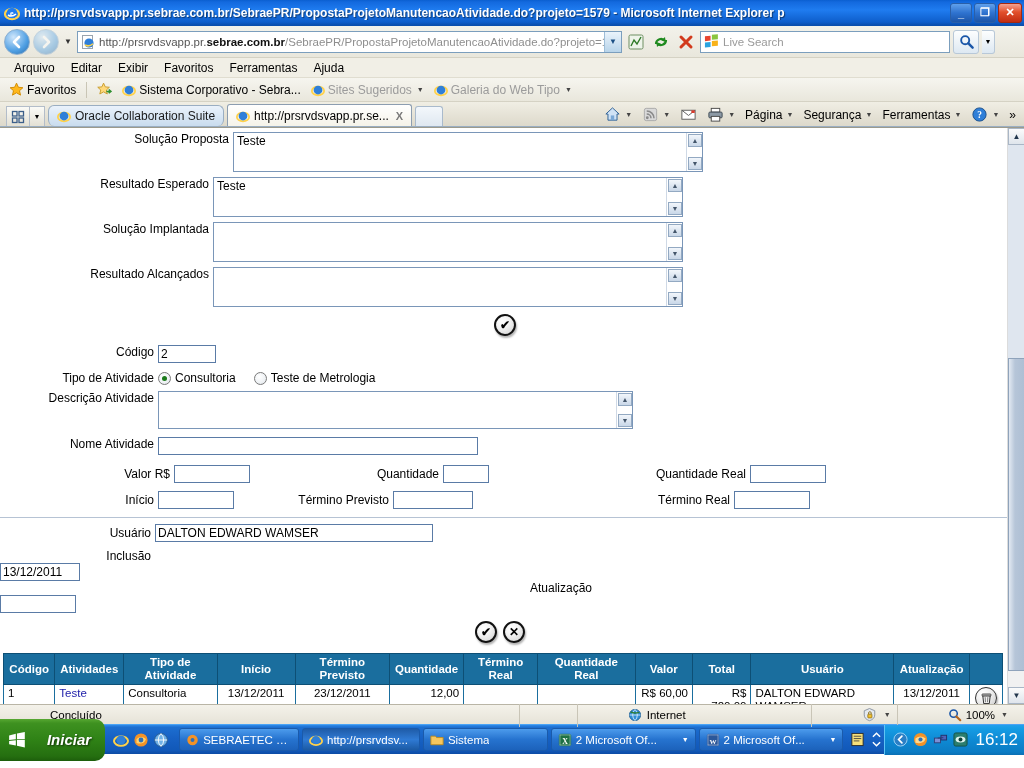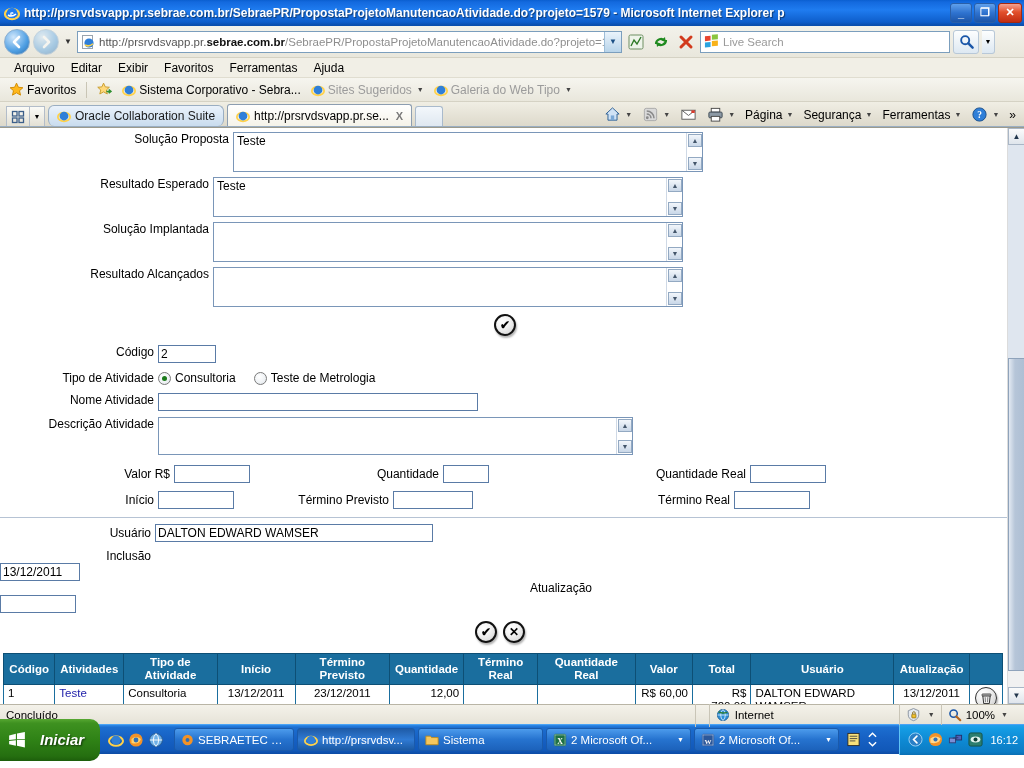--- a/index.html
+++ b/index.html
@@ -328,35 +328,36 @@
     background: linear-gradient(to bottom,#f4f2ea,#e6e3d8);
     border-top: 1px solid #b9b5a6;
     display: flex; align-items: center;
     font-size: 11.5px;
     color: #000;
   }
   .statusbar .sseg {
     height: 24px; display: flex; align-items: center; padding: 0 6px;
     border-right: 1px solid #c9c5b7;
     white-space: nowrap;
+    margin-left: 44px;
   }
   .statusbar .sseg.grow { flex: 1 1 auto; }
 
   
   .taskbar {
     height: 30px;
     background: linear-gradient(to bottom,#2f8ae8 0%, #1c6ed0 8%, #1761c4 45%, #1158b8 88%, #0c4ba4 100%);
     display: flex; align-items: center;
     border-top: 1px solid #4aa3f5;
   }
   .startbtn {
     height: 42px; min-width: 100px;
     background: linear-gradient(to bottom,#57a832 0%, #3e9120 10%, #2f8216 50%, #256f10 88%, #1d5e0b 100%);
     border-radius: 0 10px 10px 0;
-    display: flex; align-items: center; gap: 14px;
+    display: flex; align-items: center; gap: 21px;
     padding: 0 14px 0 8px;
     color: #fff; font-weight: bold; font-style: italic; font-size: 15px;
     text-shadow: 1px 1px 2px rgba(0,0,0,.6);
     cursor: pointer;
   }
   .qlaunch { display:flex; align-items:center; gap:4px; padding: 0 6px 0 8px; }
   .qlaunch .qi { width:16px;height:16px;cursor:pointer;}
   .tasks { display: flex; align-items: center; gap: 3px; flex: 1 1 auto; padding-left: 4px; overflow: hidden;}
   .task {
     height: 23px; display: flex; align-items: center; gap: 4px;
@@ -367,21 +368,21 @@
     max-width: 150px; overflow: hidden; cursor: pointer;
   }
   .task.active { background: linear-gradient(to bottom,#1f5ca8,#2f7ad4 50%,#1b5aa4); }
   .task .tlabel { overflow:hidden; text-overflow:ellipsis; }
   .task .tcaret { font-size:7px; margin-left:auto; padding-left:4px;}
   .tray {
     height: 30px; display: flex; align-items: center; gap: 5px;
     padding: 0 6px 0 8px;
     background: linear-gradient(to bottom,#23a0ec 0%, #159ce4 12%, #0e8ad4 50%, #0b7cc4 90%, #0a6fb4 100%);
     border-left: 1px solid #5fc4f5;
-    color: #fff; font-size: 11px;
+    color: #fff; font-size: 17px;
   }
   .tray .ti { width:15px; height:15px; }
   .tray .clock { padding-left:2px; }
   .nubs { display:flex;flex-direction:column;align-items:center;gap:1px;padding:0 3px;}
 
   .ellip { overflow:hidden; text-overflow:ellipsis; white-space:nowrap; }
 </style>
 </head>
 <body>
 
@@ -658,34 +659,34 @@
               <span class="dot"></span>
             </span>
           <span>Consultoria</span>
         </div>
         <div style="display:flex;align-items:center;gap:4px;margin-left:18px;">
           <span class="radio"></span>
           <span>Teste de Metrologia</span>
         </div>
       </div>
 
-      <div class="row" style="padding-top:8px;">
-        <div class="lbl" style="width:158px;">Nome Atividade</div>
-        <div class="inp" style="width:320px;"></div>
-      </div>
-
       <div class="row" style="padding-top:6px;">
         <div class="lbl" style="width:158px;">Descrição Atividade</div>
         <div class="ta" style="width:475px;height:38px;">
           <div class="tatext"></div>
           <div class="tasb">
             <div class="sbtn">▲</div>
             <div class="sbtn">▼</div>
           </div>
         </div>
+      </div>
+
+      <div class="row" style="padding-top:8px;">
+        <div class="lbl" style="width:158px;">Nome Atividade</div>
+        <div class="inp" style="width:320px;"></div>
       </div>
 
       <div class="row" style="padding-top:10px;align-items:center;padding-left:16px;">
         <div class="lbl" style="width:158px;">Valor R$</div>
         <div class="inp" style="width:76px;"></div>
         <div class="lbl" style="width:193px;">Quantidade</div>
         <div class="inp" style="width:46px;"></div>
         <div class="lbl" style="width:261px;">Quantidade Real</div>
         <div class="inp" style="width:76px;"></div>
       </div>

